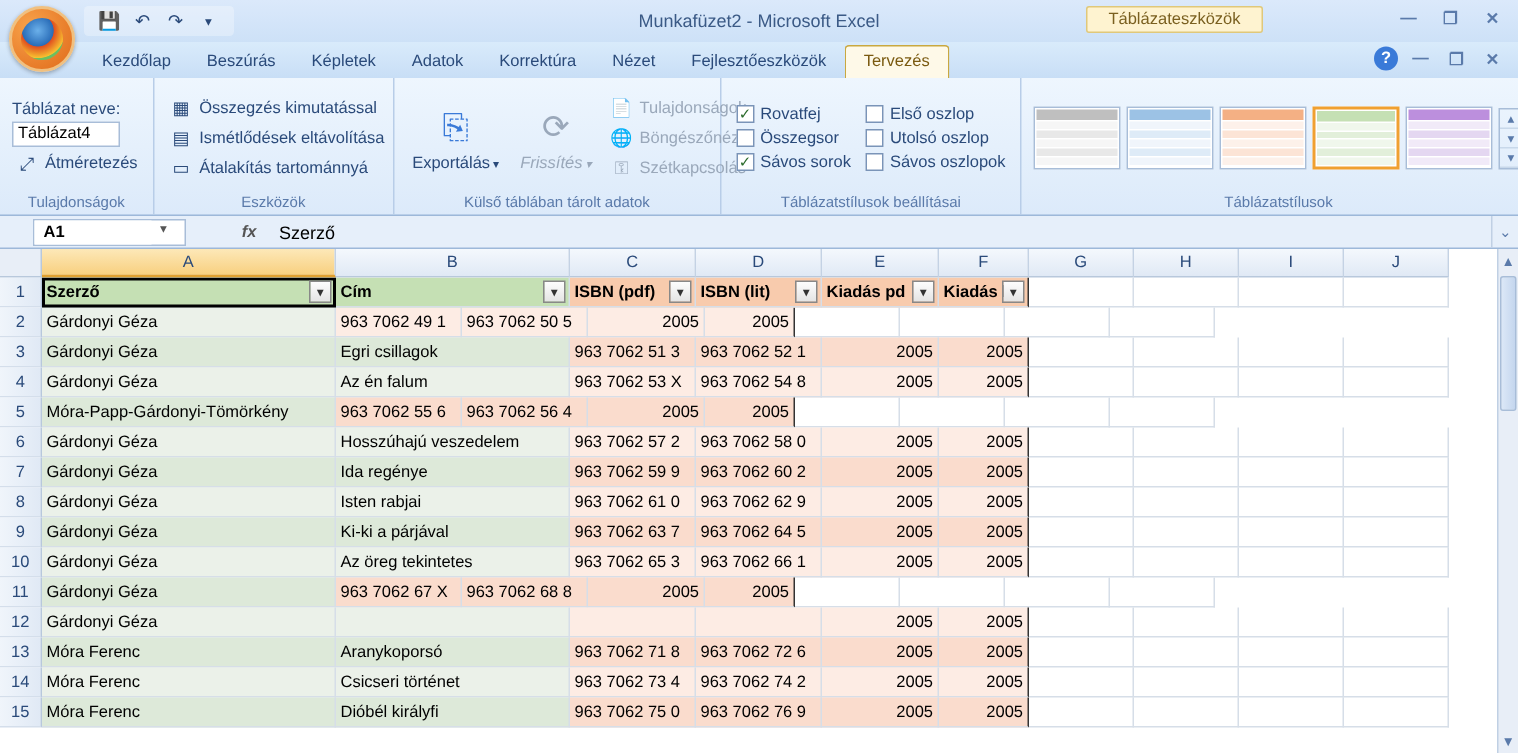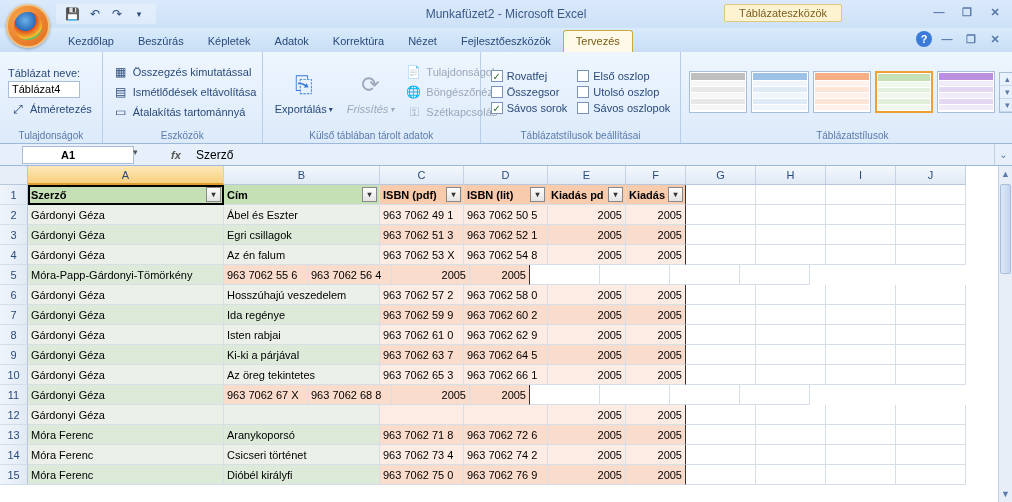--- a/index.html
+++ b/index.html
@@ -44,21 +44,21 @@
   .styles-row{display:flex;gap:4px;align-items:center;}
   .style-thumb{width:58px;height:42px;border:1px solid #a8bdd8;background:#fff;display:flex;flex-direction:column;padding:1px;gap:1px;}
   .style-thumb.sel{border:2px solid #f0a030;}
   .style-thumb .hdr{height:7px;}
   .style-thumb .row{height:5px;}
   .style-nav{display:flex;flex-direction:column;border:1px solid #a8bdd8;}
   .style-nav div{width:14px;height:13px;display:flex;align-items:center;justify-content:center;font-size:9px;color:#5a7aaa;border-bottom:1px solid #c8d8ea;}
 
   
   .fbar { height:22px; background:#e6effa; display:flex; align-items:center; border-bottom:1px solid #9db8d9;}
-  .name-box{ width:112px; margin-left:22px; display:flex; border:1px solid #a8bdd8; background:#fff; height:18px;padding-left:32px;}
+  .name-box{ width:102px; margin-left:22px; display:flex; border:1px solid #a8bdd8; background:#fff; height:18px;}
   .name-box input{border:none;outline:none;font-size:11px;font-weight:bold;width:78px;padding-left:6px;}
   .name-box .dd{width:16px;text-align:center;font-size:9px;color:#555;}
   .fx-area{display:flex;align-items:center;margin-left:6px;gap:6px;flex:1;}
   .fx-btn{width:20px;height:18px;display:flex;align-items:center;justify-content:center;font-size:11px;color:#888;}
   .fx-ic{font-style:italic;font-weight:bold;color:#555;}
   .formula-input{flex:1;border:none;background:transparent;font-size:12px;outline:none;padding-left:4px;}
   .fbar-expand{width:18px;text-align:center;color:#5a7aaa;font-size:10px;border-left:1px solid #c0d0e4;height:100%;display:flex;align-items:center;justify-content:center;}
 
   
   .grid-wrap{position:relative;background:#fff;height:336px;display:flex;}
@@ -344,21 +344,20 @@
           <div class="filter-btn">▾</div>
         </div>
         <div class="cell cG"></div>
         <div class="cell cH"></div>
         <div class="cell cI"></div>
         <div class="cell cJ"></div>
       </div>
       <div class="row-line">
         <div class="rh">2</div>
         <div class="cell cA bg-a-odd">Gárdonyi Géza</div>
-        <div class="cell cB bg-b-odd">Ábel és Eszter</div>
         <div class="cell cC bg-c-odd">963 7062 49 1</div>
         <div class="cell cD bg-d-odd">963 7062 50 5</div>
         <div class="cell cE bg-e-odd r">2005</div>
         <div class="cell cF bg-f-odd r tbl-border-r">2005</div>
         <div class="cell cG"></div>
         <div class="cell cH"></div>
         <div class="cell cI"></div>
         <div class="cell cJ"></div>
       </div>
       <div class="row-line">

